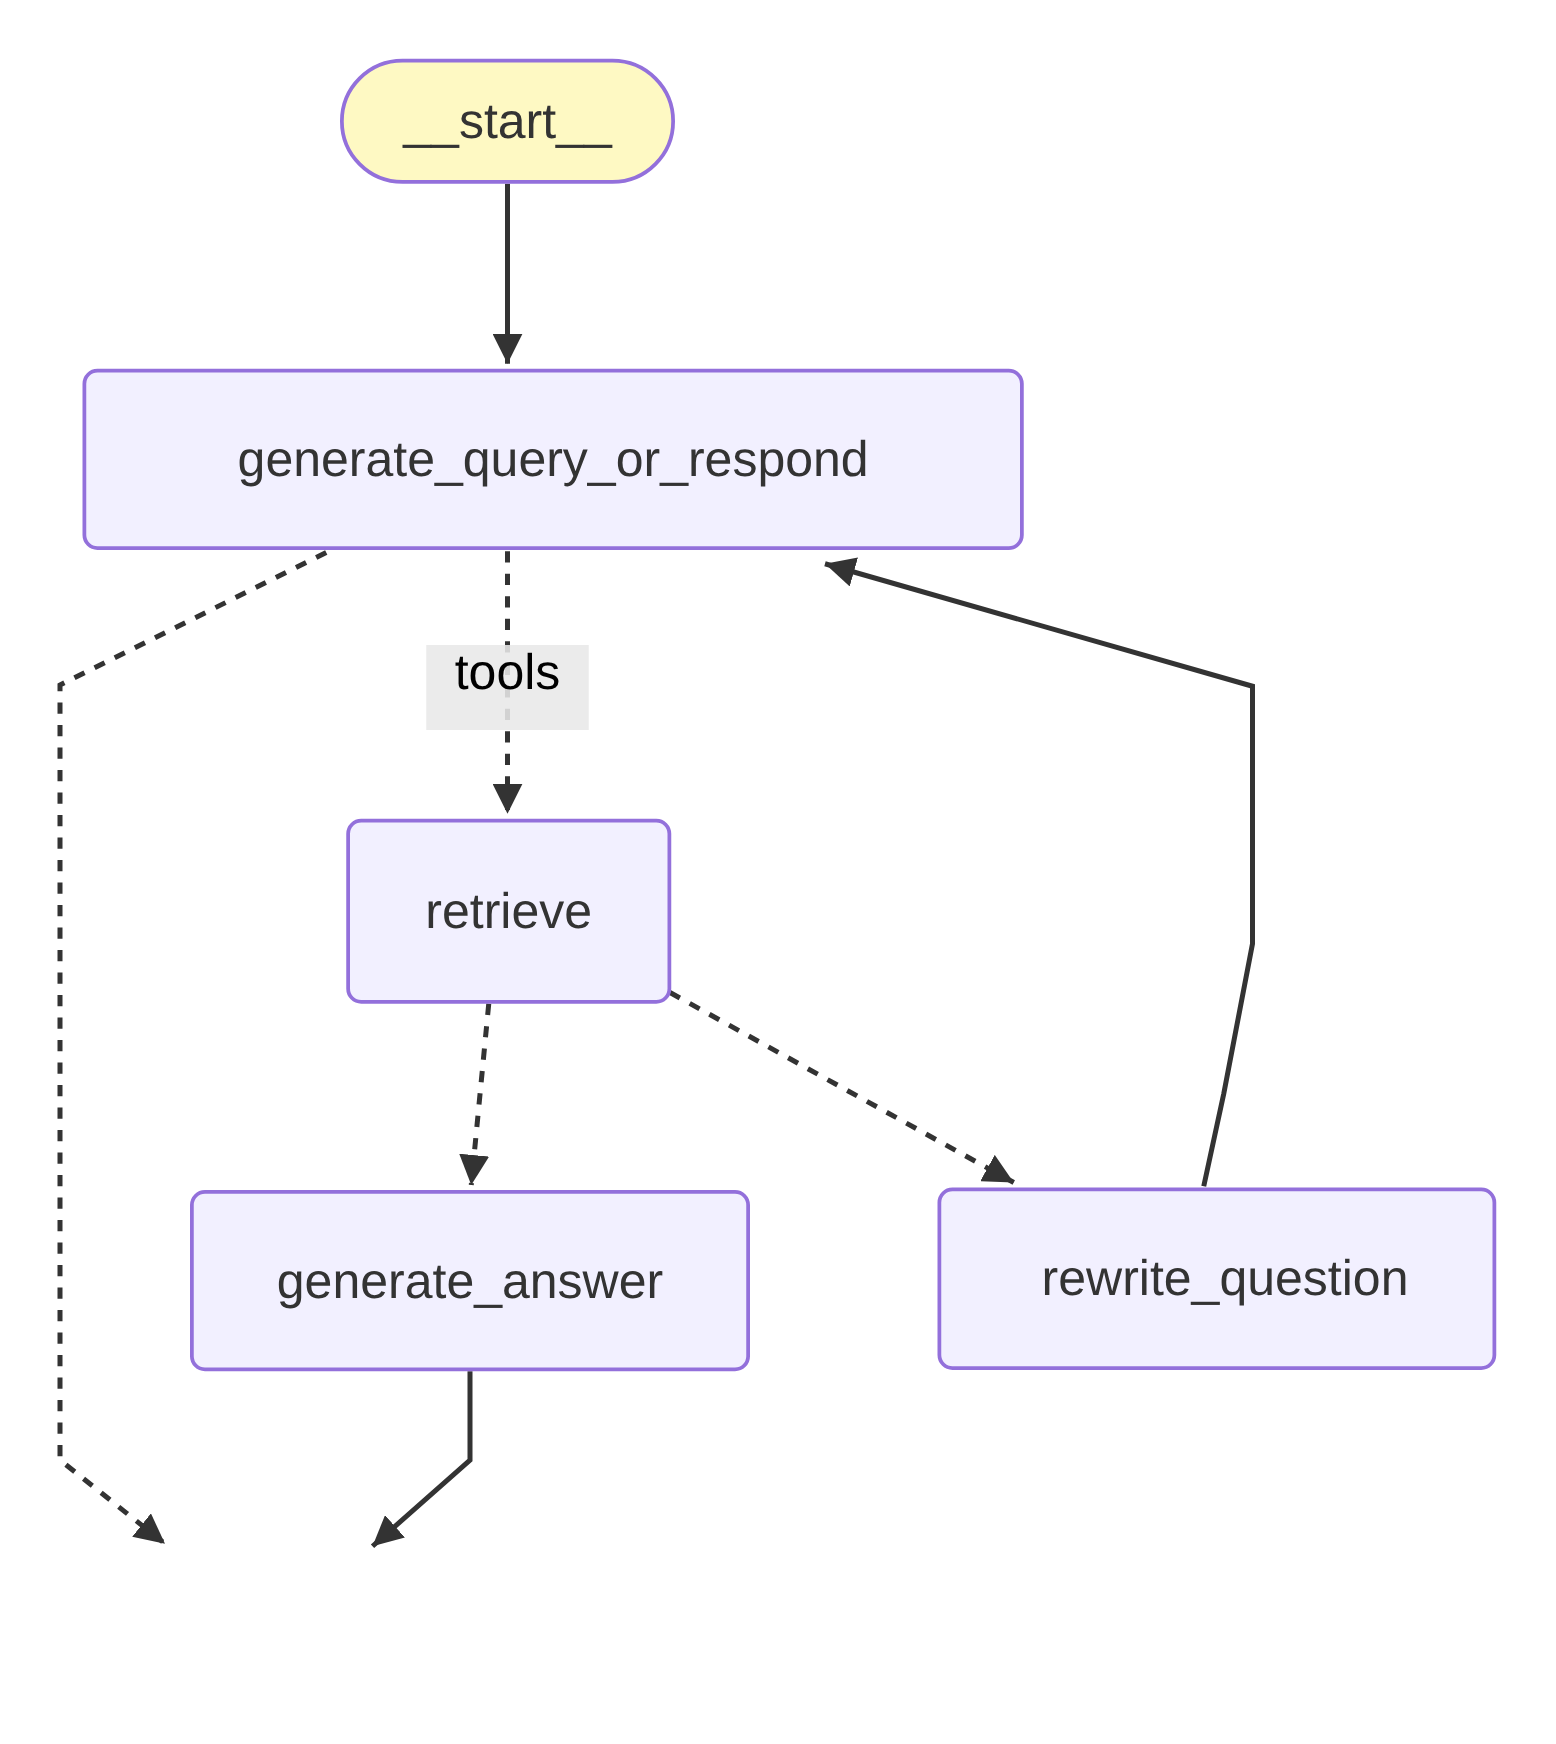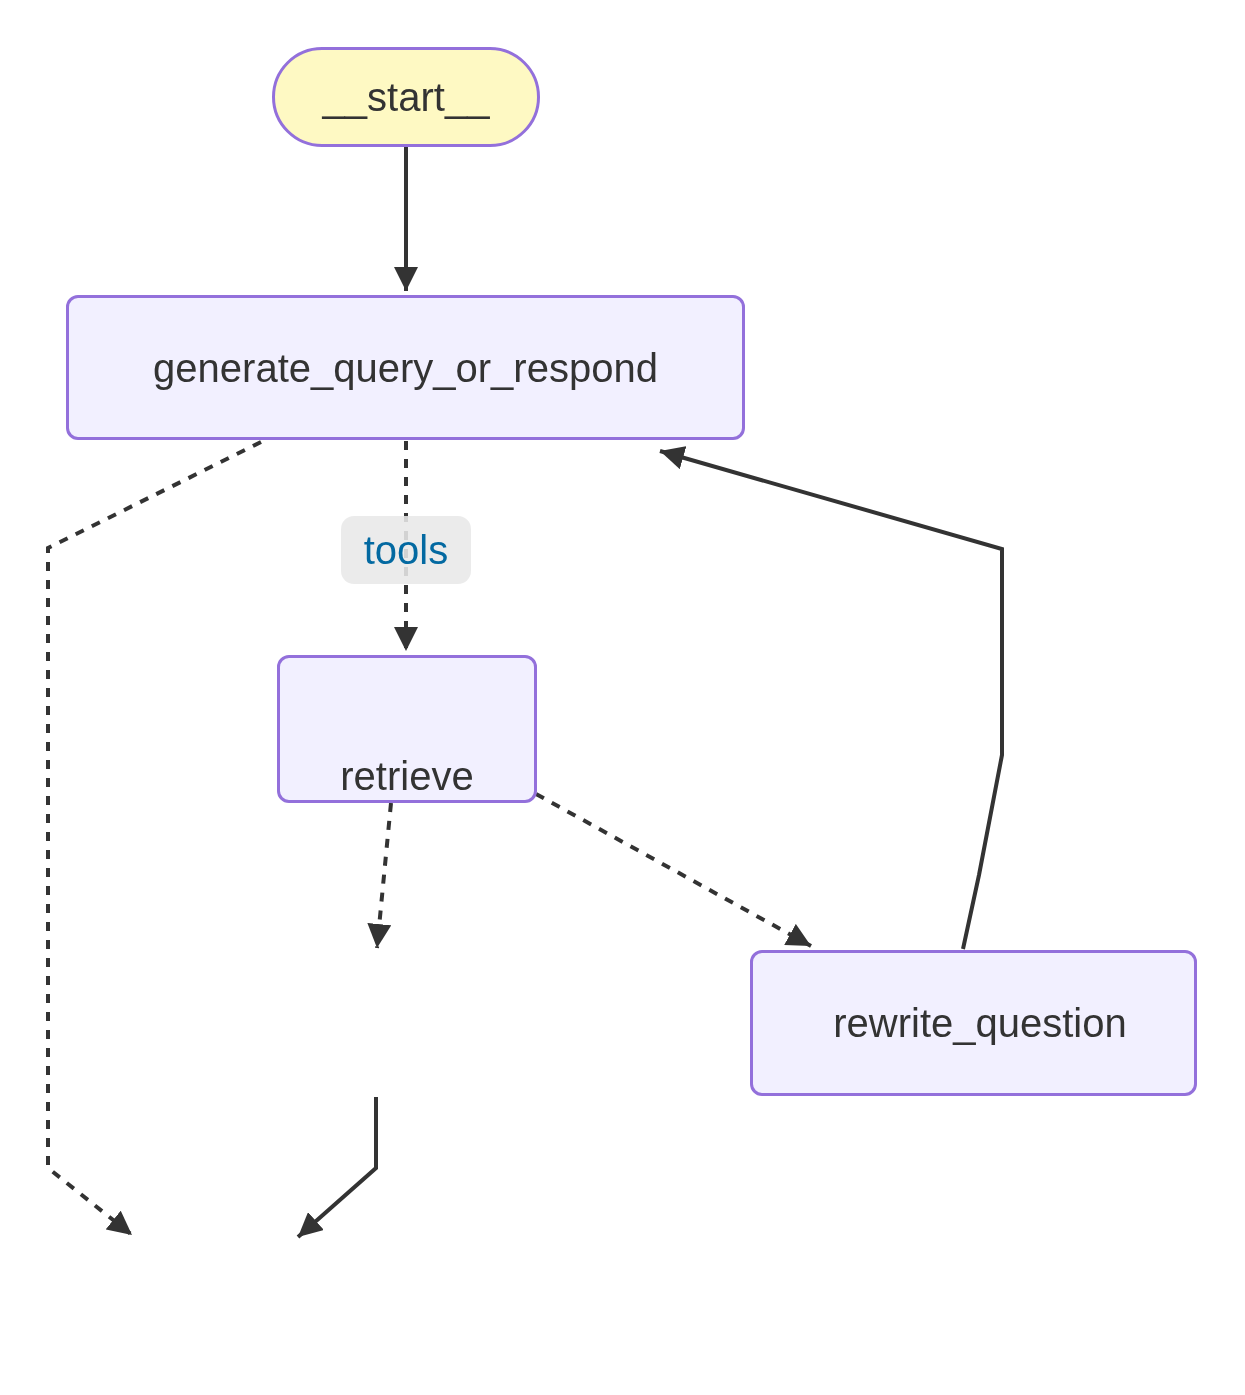--- a/index.html
+++ b/index.html
@@ -51,28 +51,26 @@
   .node.start {
     background: #fef9c3;
   }
   .node.end {
     background: #bfb6fc;
   }
   .edge-label {
     position: absolute;
     box-sizing: border-box;
     background: rgba(232,232,232,0.88);
-    color: #0369a1;
+    color: #000000;
     font-size: 40px;
     display: flex;
-    align-items: center;
     justify-content: center;
     z-index: 3;
     white-space: nowrap;
-    border-radius: 13px;
   }
 </style>
 </head>
 <body>
 
 <div class="canvas">
 
   <svg class="edges" viewBox="0 0 1245 1395">
     <defs>
       <marker id="arrow" viewBox="0 0 10 10" refX="10" refY="5" markerWidth="6" markerHeight="6" orient="auto">
@@ -92,31 +90,34 @@
 
     <path class="edge" d="M963 949 L979 875 L1002 755 L1002 549 L660 451" marker-end="url(#arrow)"></path>
 
     <path class="edge" d="M376 1097 L376 1168 L298 1237" marker-end="url(#arrow)"></path>
   </svg>
 
   <div class="node pill start" style="left:272px; top:47px; width:268px; height:100px;">
     <span>__start__</span>
   </div>
 
-  <div class="node" style="left:66px; top:295px; width:679px; height:145px;align-items:center;">
+  <div class="node" style="left:66px; top:295px; width:753px; height:145px;align-items:center;">
     <span>generate_query_or_respond</span>
   </div>
 
   <div class="edge-label" style="left:341px; top:516px; width:130px; height:68px;">
     <span>tools</span>
   </div>
 
-  <div class="node" style="left:277px; top:655px; width:260px; height:148px;align-items:flex-end;">
+  <div class="node" style="left:277px; top:655px; width:260px; height:148px;">
     <span>retrieve</span>
   </div>
 
+  <div class="node" style="left:152px; top:952px; width:448px; height:145px;">
+    <span>generate_answer</span>
+  </div>
 
   <div class="node" style="left:750px; top:950px; width:447px; height:146px;padding-left:13px;">
     <span>rewrite_question</span>
   </div>
 
 
 </div>
 
 </body></html>

